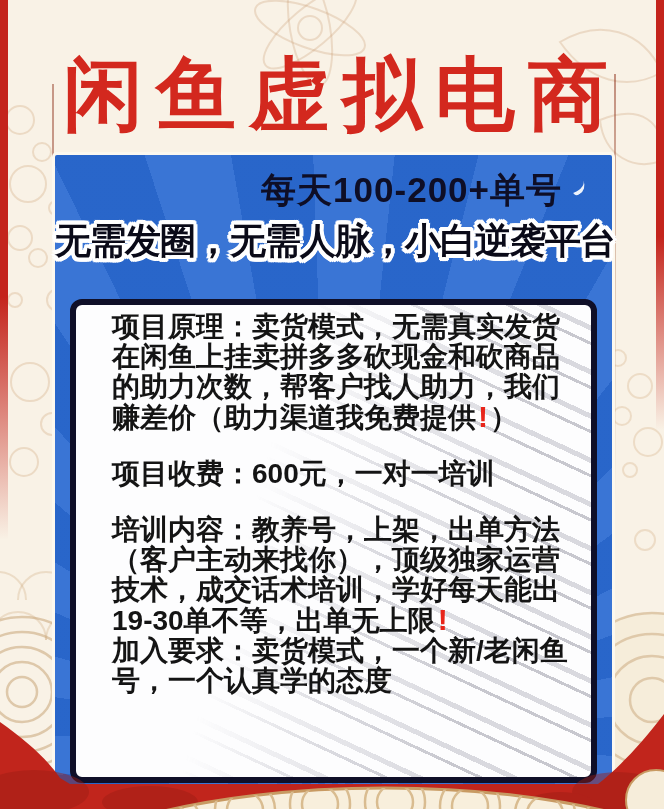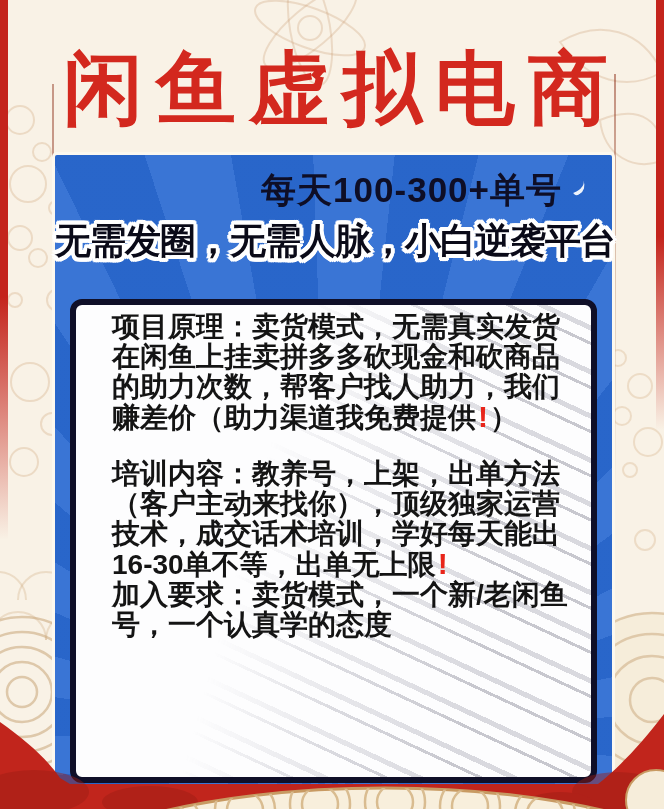--- a/index.html
+++ b/index.html
@@ -12,21 +12,21 @@
   .edge-strip{position:absolute;top:0;width:8px;z-index:1;}
   .edge-strip.left{left:0;height:540px;background:linear-gradient(#c4241c 0 55%,rgba(196,36,28,0));}
   .edge-strip.right{right:0;height:430px;background:linear-gradient(#c4241c 0 55%,rgba(196,36,28,0));}
   .frame-line{position:absolute;width:2px;z-index:1;}
   .frame-line.fl-left{left:52px;top:84px;height:74px;background:rgba(150,62,40,.5);}
   .frame-line.fl-right{left:614px;top:74px;height:430px;
     background:linear-gradient(rgba(150,62,40,.55),rgba(172,122,82,.28) 55%,rgba(172,122,82,0));}
   .title{
     position:absolute;left:8px;right:0;top:50px;z-index:2;
     text-align:center;font-size:80px;line-height:90px;font-weight:bold;
-    color:#d3281e;letter-spacing:13px;padding-left:12px;white-space:nowrap;font-family:Liberation Mono, monospace;
+    color:#d3281e;letter-spacing:13px;padding-left:12px;white-space:nowrap;
   }
   .panel{
     position:absolute;left:55px;top:155px;width:557px;height:632px;z-index:2;
     background:#2b6bd2;box-shadow:0 0 0 3px #fcf8ef;border-radius:2px;
   }
   .panel-rays{
     position:absolute;inset:0;border-radius:2px;
     background:repeating-conic-gradient(from 150deg at 50% 92%,
       rgba(255,255,255,.07) 0deg 8deg, rgba(8,20,70,.06) 8deg 16deg);
   }
@@ -131,35 +131,36 @@
   <div class="edge-strip left"></div>
   <div class="edge-strip right"></div>
   <div class="frame-line fl-left"></div>
   <div class="frame-line fl-right"></div>
 
   <div class="title">闲鱼虚拟电商</div>
 
   <div class="panel">
     <div class="panel-rays"></div>
 
-    <div class="banner-line1">每天100-300+单号</div>
+    <div class="banner-line1">每天100-200+单号</div>
     <div class="sparkle"></div>
     <div class="banner-line2">无需发圈，无需人脉，小白逆袭平台</div>
 
     <div class="content-box">
       <div class="speed-lines"></div>
       <div class="box-text">
         <p><span>项目原理：卖货模式，无需真实发货
 在闲鱼上挂卖拼多多砍现金和砍商品
 的助力次数，帮客户找人助力，我们
 赚差价（助力渠道我免费提供</span><span class="mark">!</span><span>）</span></p>
+        <p>项目收费：600元，一对一培训</p>
         <p class="no-gap"><span>培训内容：教养号，上架，出单方法
 （客户主动来找你），顶级独家运营
 技术，成交话术培训，学好每天能出
-16-30单不等，出单无上限</span><span class="mark">!</span></p>
+19-30单不等，出单无上限</span><span class="mark">!</span></p>
         <p class="no-gap">加入要求：卖货模式，一个新/老闲鱼
 号，一个认真学的态度</p>
       </div>
     </div>
   </div>
 
   <svg class="footer-deco" viewBox="0 0 664 809">
     <defs>
       <clipPath id="scallopClip">
           <ellipse cx="385" cy="894" rx="355" ry="106"></ellipse>

